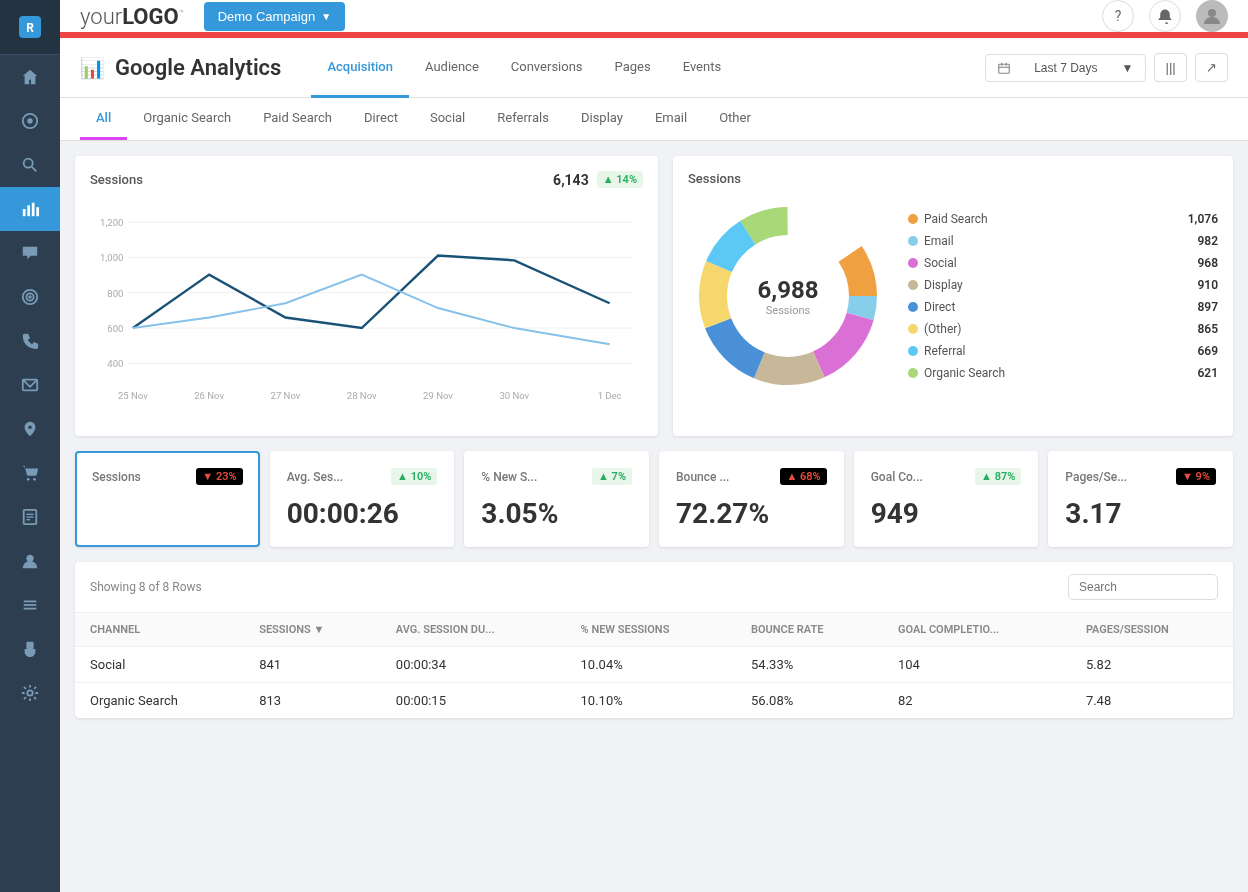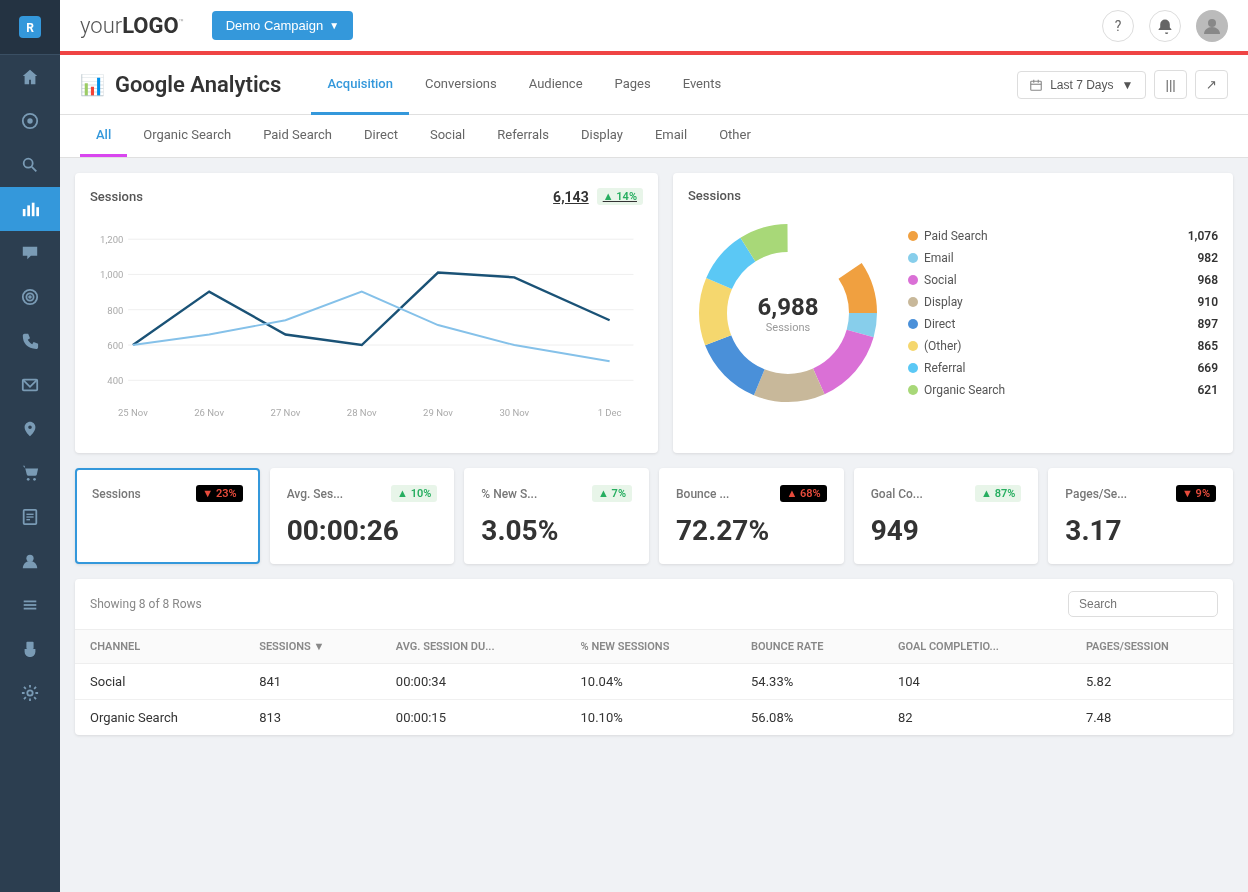--- a/index.html
+++ b/index.html
@@ -9,59 +9,59 @@
     .app-layout { display: flex; height: 892px; overflow: hidden; }
     .icon-sidebar { width: 60px; background: #2c3e50; display: flex; flex-direction: column; align-items: center; padding-top: 0; flex-shrink: 0; }
     .icon-sidebar .logo-area { width: 60px; height: 55px; background: #243342; display: flex; align-items: center; justify-content: center; border-bottom: 1px solid #3a4f63; }
     .sidebar-icon { width: 60px; height: 44px; display: flex; align-items: center; justify-content: center; color: #7a9bb5; cursor: pointer; }
     .sidebar-icon.active { background: #3498db; color: white; }
     .sidebar-icon svg { width: 18px; height: 18px; }
 
     .main-content { flex: 1; display: flex; flex-direction: column; overflow: hidden; }
 
     
-    .top-nav { background: white; height: 55px; display: flex; align-items: center; padding: 0 20px; border-bottom: 4px solid #ef4444; flex-shrink: 0; gap: 8px; }
+    .top-nav { background: white; height: 38px; display: flex; align-items: center; padding: 0 20px; border-bottom: 6px solid #ef4444; flex-shrink: 0; }
     .logo-text { font-size: 22px; font-weight: 300; color: #555; margin-right: 20px; }
     .logo-text strong { font-weight: 700; color: #333; }
     .logo-text sup { font-size: 8px; color: #999; }
     .campaign-btn { background: #3498db; color: white; border: none; border-radius: 4px; padding: 7px 14px; font-size: 13px; cursor: pointer; display: flex; align-items: center; gap: 6px; }
     .campaign-btn .arrow { font-size: 10px; }
     .nav-spacer { flex: 1; }
     .nav-icons { display: flex; align-items: center; gap: 15px; }
     .nav-icon-btn { width: 32px; height: 32px; border-radius: 50%; border: 1px solid #ddd; display: flex; align-items: center; justify-content: center; background: white; cursor: pointer; color: #666; font-size: 14px; }
     .avatar { width: 32px; height: 32px; border-radius: 50%; background: #bbb; overflow: hidden; display: flex; align-items: center; justify-content: center; }
 
     
     .page-header { background: white; padding: 0 20px; border-bottom: 1px solid #e0e0e0; display: flex; align-items: center; height: 60px; flex-shrink: 0; }
     .page-title-area { display: flex; align-items: center; gap: 10px; }
     .chart-icon { color: #e67e22; font-size: 20px; }
     .page-title { font-size: 22px; font-weight: 600; color: #333; }
     .page-tabs { display: flex; margin-left: 30px; gap: 0; }
     .page-tab { padding: 17px 16px; height: 60px; display: flex; align-items: center; font-size: 13px; color: #666; cursor: pointer; border-bottom: 3px solid transparent; }
     .page-tab.active { color: #3498db; border-bottom: 3px solid #3498db; font-weight: 500; }
     .header-actions { margin-left: auto; display: flex; align-items: center; gap: 8px; }
-    .date-btn { border: 1px solid #ddd; border-radius: 4px; padding: 6px 12px; background: white; cursor: pointer; display: flex; align-items: center; gap: 8px; font-size: 12px; color: #555; }
+    .date-btn { border: 1px solid #ddd; border-radius: 4px; padding: 6px 12px; background: white; cursor: pointer; display: flex; align-items: center; gap: 24px; font-size: 12px; color: #555; }
     .view-btn { border: 1px solid #ddd; border-radius: 4px; padding: 6px 10px; background: white; cursor: pointer; color: #666; }
 
     
     .sub-tabs { background: white; padding: 0 20px; border-bottom: 1px solid #e0e0e0; display: flex; gap: 0; flex-shrink: 0; }
     .sub-tab { padding: 12px 16px; font-size: 13px; color: #666; cursor: pointer; border-bottom: 3px solid transparent; }
     .sub-tab.active { color: #3498db; border-bottom: 3px solid #d946ef; font-weight: 500; }
 
     
     .dashboard-body { flex: 1; overflow-y: auto; padding: 15px; background: #f0f2f5; }
 
     
     .charts-row { display: flex; gap: 15px; margin-bottom: 15px; }
 
     
     .line-chart-card { flex: 1; background: white; border-radius: 4px; padding: 15px; box-shadow: 0 1px 3px rgba(0,0,0,0.1); }
     .card-header { display: flex; justify-content: space-between; align-items: center; margin-bottom: 10px; }
     .card-title { font-size: 13px; font-weight: 500; color: #555; }
-    .card-value { font-size: 14px; font-weight: 700; color: #333; display: flex; align-items: center; gap: 8px; text-decoration: underline; }
+    .card-value { font-size: 14px; font-weight: 700; color: #333; display: flex; align-items: center; gap: 8px; }
     .badge-up { background: #e8f5e9; color: #27ae60; padding: 2px 6px; border-radius: 3px; font-size: 11px; font-weight: 600; }
     .badge-down { background: #000000; color: #e74c3c; padding: 2px 6px; border-radius: 3px; font-size: 11px; font-weight: 600; }
 
     
     .donut-card { width: 560px; background: white; border-radius: 4px; padding: 15px; box-shadow: 0 1px 3px rgba(0,0,0,0.1); flex-shrink: 0; }
     .donut-inner { display: flex; align-items: center; gap: 20px; }
     .donut-chart-area { position: relative; width: 200px; height: 200px; flex-shrink: 0; }
     .donut-center { position: absolute; top: 50%; left: 50%; transform: translate(-50%, -50%); text-align: center; }
     .donut-center-value { font-size: 24px; font-weight: 700; color: #333; }
     .donut-center-label { font-size: 11px; color: #999; }
@@ -229,22 +229,22 @@
       </div>
     </div>
 
     <div class="page-header">
       <div class="page-title-area">
         <span class="chart-icon">📊</span>
         <span class="page-title">Google Analytics</span>
       </div>
       <nav class="page-tabs">
         <div class="page-tab active">Acquisition</div>
+        <div class="page-tab">Audience</div>
         <div class="page-tab">Conversions</div>
-        <div class="page-tab">Audience</div>
         <div class="page-tab">Pages</div>
         <div class="page-tab">Events</div>
       </nav>
       <div class="header-actions">
         <button class="date-btn">
           <svg width="12" height="12" viewBox="0 0 16 16" fill="#888">
               <rect x="1" y="3" width="14" height="12" rx="1" fill="none" stroke="#888" stroke-width="1.5"></rect>
               <line x1="5" y1="1" x2="5" y2="5" stroke="#888" stroke-width="1.5"></line>
               <line x1="11" y1="1" x2="11" y2="5" stroke="#888" stroke-width="1.5"></line>
               <line x1="1" y1="7" x2="15" y2="7" stroke="#888" stroke-width="1.5"></line>

